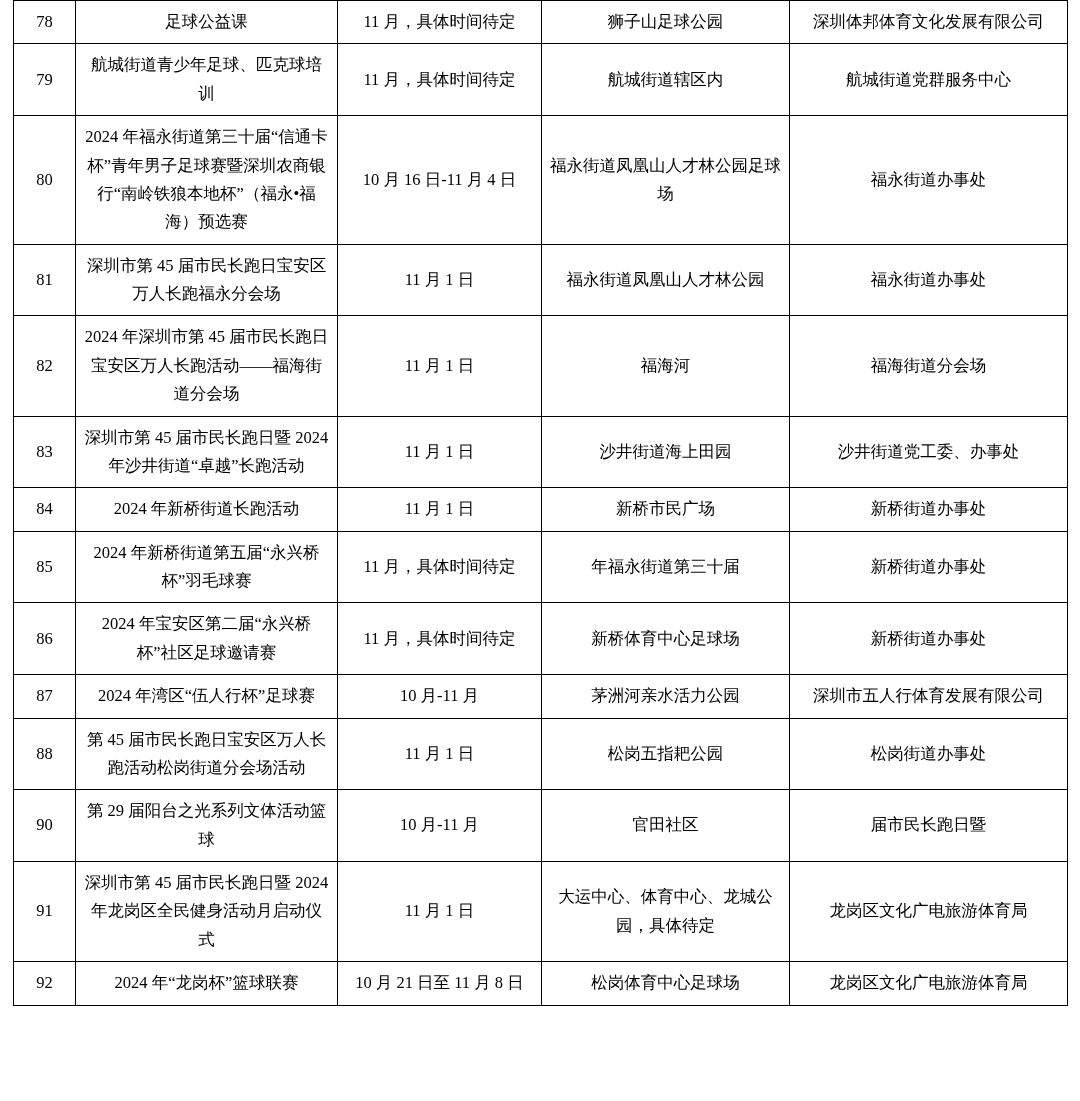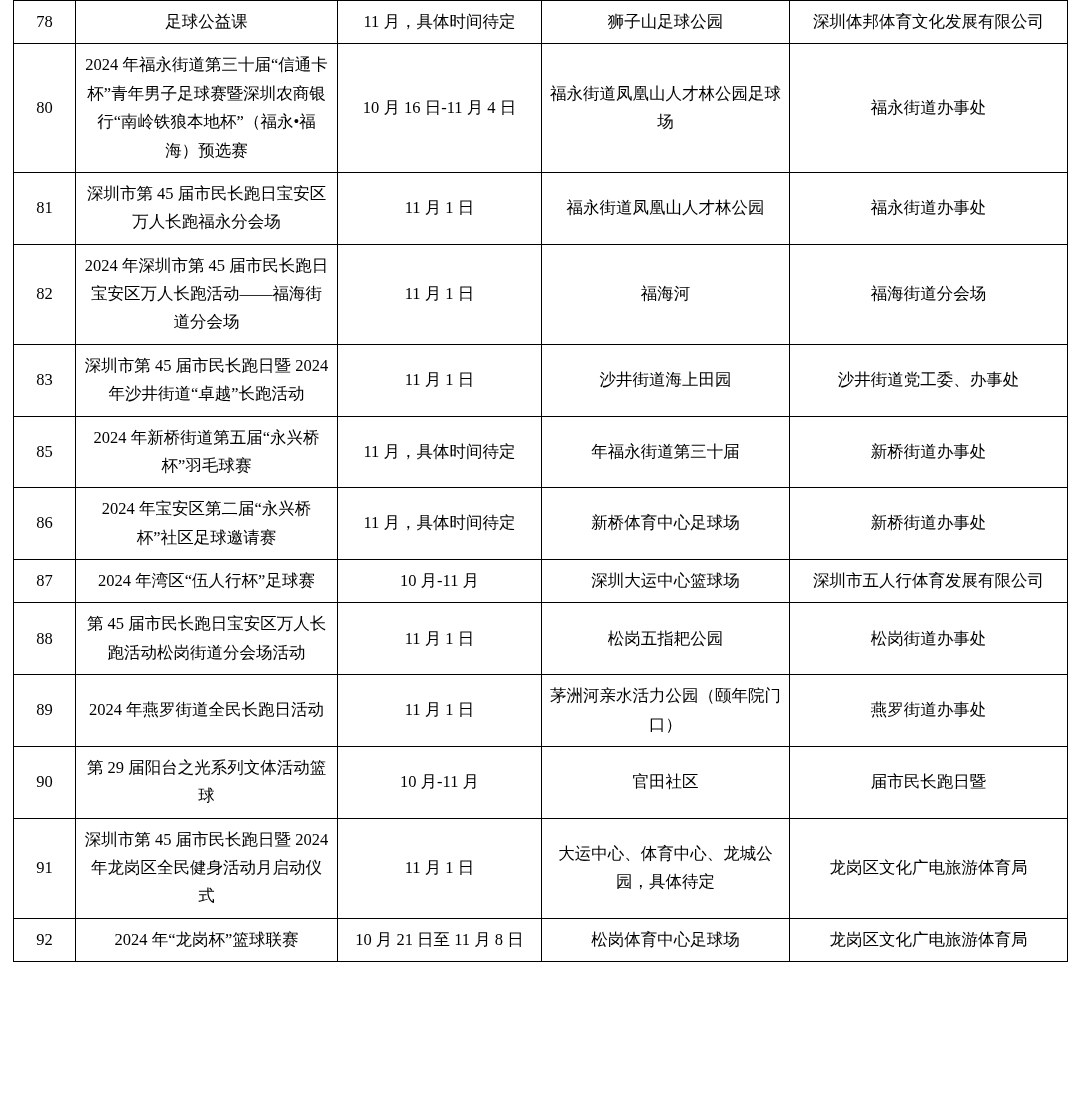--- a/index.html
+++ b/index.html
@@ -61,20 +61,27 @@
         <col class="c4">
     </colgroup>
     <tbody>
       <tr>
         <td class="idx">78</td>
         <td class="name">足球公益课</td>
         <td>11 月，具体时间待定</td>
         <td>狮子山足球公园</td>
         <td>深圳体邦体育文化发展有限公司</td>
       </tr>
+      <tr>
+        <td class="idx">79</td>
+        <td class="name">航城街道青少年足球、匹克球培训</td>
+        <td>11 月，具体时间待定</td>
+        <td>航城街道辖区内</td>
+        <td>航城街道党群服务中心</td>
+      </tr>
       <tr class="row-tall">
         <td class="idx">80</td>
         <td class="name">2024 年福永街道第三十届“信通卡杯”青年男子足球赛暨深圳农商银行“南岭铁狼本地杯”（福永•福海）预选赛</td>
         <td>10 月 16 日-11 月 4 日</td>
         <td>福永街道凤凰山人才林公园足球场</td>
         <td>福永街道办事处</td>
       </tr>
       <tr>
         <td class="idx">81</td>
         <td class="name">深圳市第 45 届市民长跑日宝安区万人长跑福永分会场</td>
@@ -90,53 +97,53 @@
         <td>福海街道分会场</td>
       </tr>
       <tr class="row-tall">
         <td class="idx">83</td>
         <td class="name">深圳市第 45 届市民长跑日暨 2024 年沙井街道“卓越”长跑活动</td>
         <td>11 月 1 日</td>
         <td>沙井街道海上田园</td>
         <td>沙井街道党工委、办事处</td>
       </tr>
       <tr>
+        <td class="idx">84</td>
+        <td class="name">2024 年新桥街道长跑活动</td>
+        <td>11 月 1 日</td>
+        <td>新桥市民广场</td>
+        <td>新桥街道办事处</td>
+      </tr>
+      <tr>
         <td class="idx">85</td>
         <td class="name">2024 年新桥街道第五届“永兴桥杯”羽毛球赛</td>
         <td>11 月，具体时间待定</td>
         <td>年福永街道第三十届</td>
         <td>新桥街道办事处</td>
       </tr>
       <tr>
         <td class="idx">86</td>
         <td class="name">2024 年宝安区第二届“永兴桥杯”社区足球邀请赛</td>
         <td>11 月，具体时间待定</td>
         <td>新桥体育中心足球场</td>
         <td>新桥街道办事处</td>
       </tr>
       <tr>
         <td class="idx">87</td>
         <td class="name">2024 年湾区“伍人行杯”足球赛</td>
         <td>10 月-11 月</td>
-        <td>深圳大运中心篮球场</td>
+        <td>茅洲河亲水活力公园</td>
         <td>深圳市五人行体育发展有限公司</td>
       </tr>
       <tr class="row-tall">
         <td class="idx">88</td>
         <td class="name">第 45 届市民长跑日宝安区万人长跑活动松岗街道分会场活动</td>
         <td>11 月 1 日</td>
         <td>松岗五指耙公园</td>
         <td>松岗街道办事处</td>
-      </tr>
-      <tr>
-        <td class="idx">89</td>
-        <td class="name">2024 年燕罗街道全民长跑日活动</td>
-        <td>11 月 1 日</td>
-        <td>茅洲河亲水活力公园（颐年院门口）</td>
-        <td>燕罗街道办事处</td>
       </tr>
       <tr>
         <td class="idx">90</td>
         <td class="name">第 29 届阳台之光系列文体活动篮球</td>
         <td>10 月-11 月</td>
         <td>官田社区</td>
         <td>届市民长跑日暨</td>
       </tr>
       <tr class="row-tall">
         <td class="idx">91</td>

